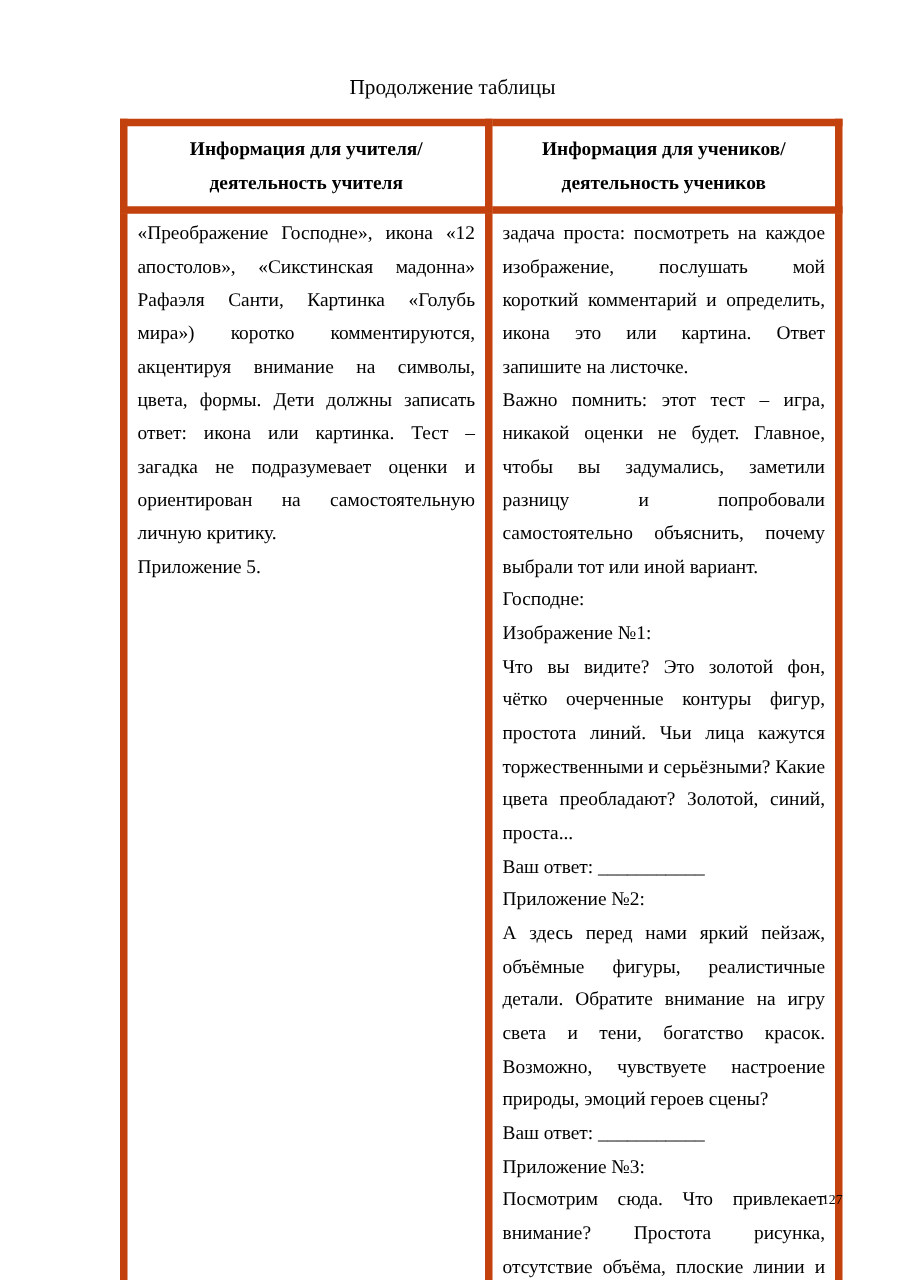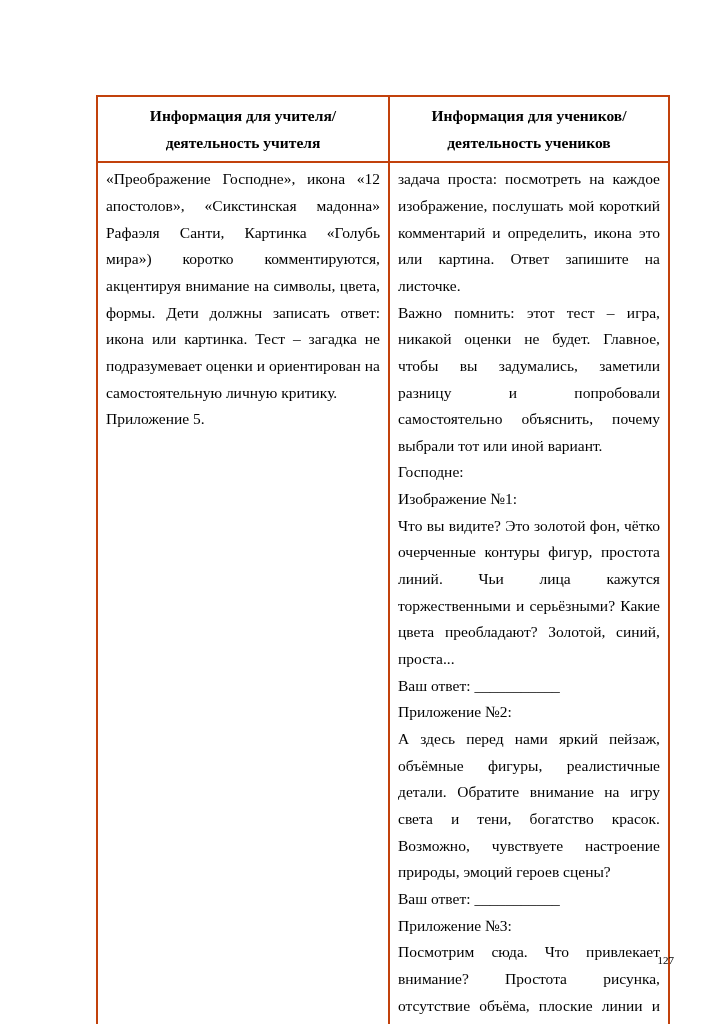--- a/index.html
+++ b/index.html
@@ -32,21 +32,21 @@
   table.main-table {
     position: absolute;
     top: 95px;
     left: 96px;
     width: 572px;
     border-collapse: collapse;
     table-layout: fixed;
   }
   table.main-table th,
   table.main-table td {
-    border: 2px solid #c2410c;
+    border: 6px solid #c2410c;
     vertical-align: top;
     font-size: 15.5px;
   }
   table.main-table th {
     font-weight: bold;
     text-align: center;
     line-height: 1.75;
     padding: 5px 8px;
     white-space: pre-line;
   }
@@ -65,20 +65,21 @@
     right: 50px;
     bottom: 58px;
     font-size: 11px;
   }
 </style>
 </head>
 <body>
 
 <div class="page">
 
+  <p class="doc-title">Продолжение таблицы</p>
 
   <table class="main-table">
     <colgroup>
       <col class="col-left">
       <col class="col-right">
     </colgroup>
     <thead>
       <tr>
         <th>Информация для учителя/ деятельность учителя</th>
         <th>Информация для учеников/

